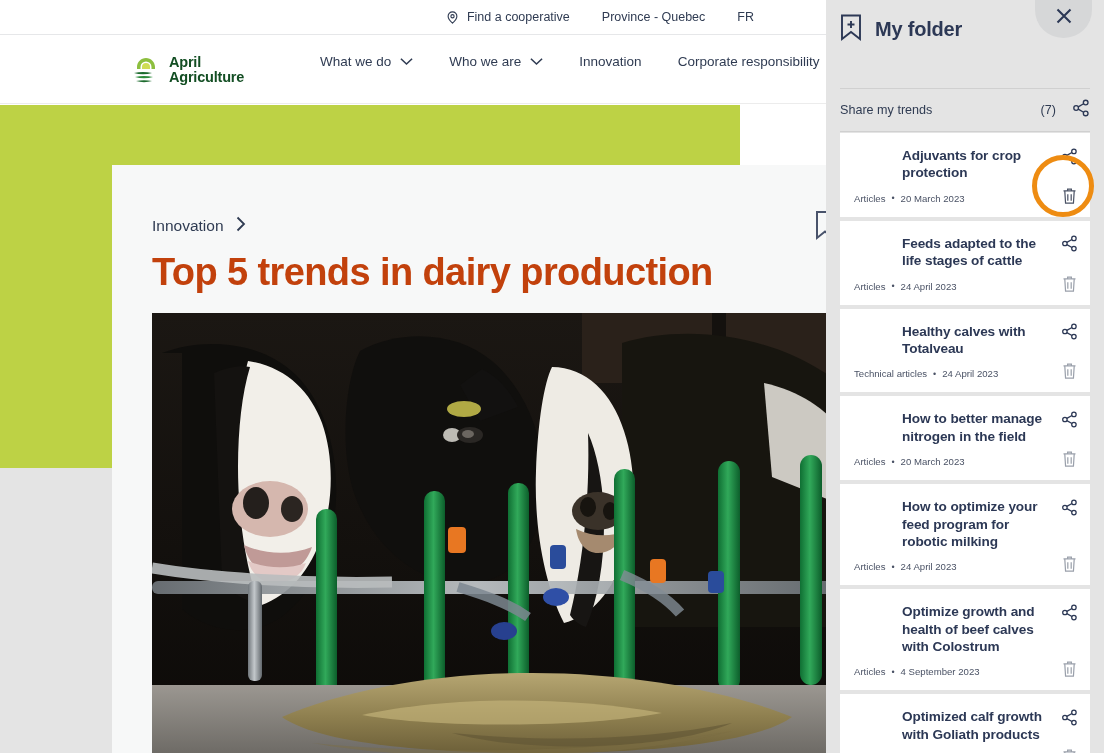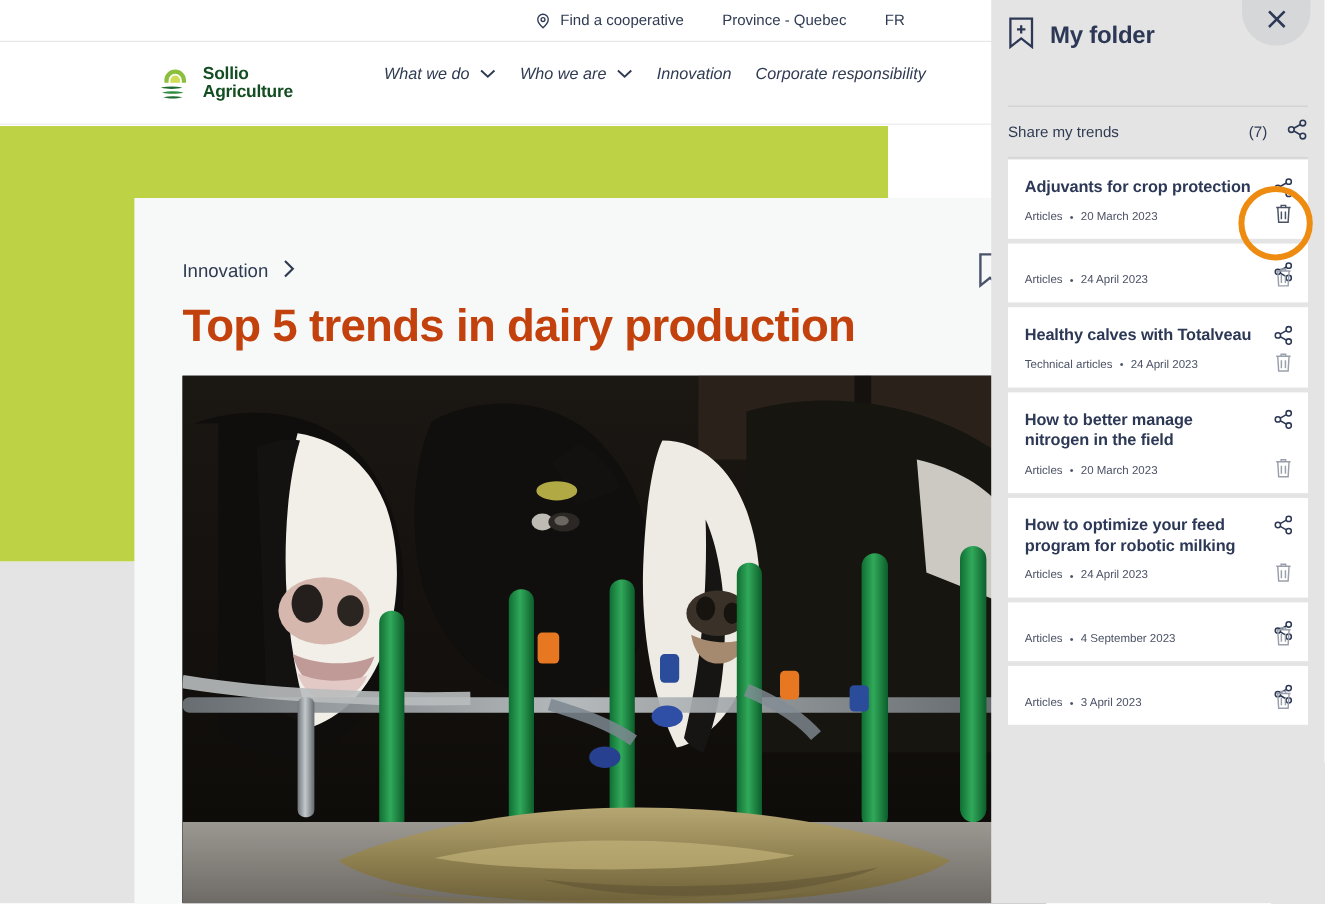--- a/index.html
+++ b/index.html
@@ -32,21 +32,21 @@
   .main-nav {
     position:absolute; left:0; top:36px; width:1104px; height:68px;
     background:#ffffff; border-bottom:1px solid #ececec;
     display:flex; align-items:center;
   }
   .logo-wrap { position:absolute; left:131px; top:54px; display:flex; align-items:center; gap:8px; cursor:pointer; }
   .logo-mark { width:30px; height:32px; }
   .logo-text { line-height:1.05; font-weight:bold; font-size:14.5px; color:#134e23; letter-spacing:-0.2px; }
   .logo-text span { display:block; }
 
-  .nav-links { position:absolute; left:320px; top:54px; display:flex; align-items:center; gap:20px;font-style:italic; }
+  .nav-links { position:absolute; left:320px; top:54px; display:flex; align-items:center; gap:36px; }
   .nav-link {
     display:flex; align-items:center; gap:9px;
     font-size:13.5px; color:#2f3b52; cursor:pointer; white-space:nowrap;
   }
   .chev { display:block; }
 
   
   .green-band {
     position:absolute; left:0; top:105px; width:740px; height:363px;
     background:#bdd champion;
@@ -105,21 +105,21 @@
   .share-row .label { font-size:12.6px; color:#2f3b52; flex:1; }
   .share-row .count { font-size:12.6px; color:#2f3b52; margin-right:16px; }
 
   .cards { position:absolute; left:14px; top:133px; width:250px; }
   .fcard {
     position:relative; background:#ffffff; width:250px;
     padding:14px 46px 13px 14px; margin-bottom:4px;
   }
   .fcard .ftitle {
     font-size:13.6px; font-weight:bold; color:#2c3855; line-height:1.28;
-    letter-spacing:-0.1px; cursor:pointer;
+    letter-spacing:-0.1px; cursor:pointer;margin-left:48px;
   }
   .fcard .fmeta {
     margin-top:11px; font-size:9.6px; color:#4a5265; display:flex; align-items:center; gap:6px;
   }
   .fcard .fmeta .dot { font-size:9px; }
   .fcard .share-btn {
     position:absolute; right:9px; top:11px; width:24px; height:24px;
     display:flex; align-items:center; justify-content:center; cursor:pointer;
   }
   .fcard .trash-btn {
@@ -165,21 +165,21 @@
       <span class="logo-mark">
         <svg width="30" height="32" viewBox="0 0 30 32">
           <path d="M6 13c0-5 4-9 9-9s9 4 9 9v2h-3.5v-2a5.5 5.5 0 0 0-11 0v2H6z" fill="#8dbf3f"></path>
           <path d="M11 13a4 4 0 0 1 8 0v2h-8z" fill="#cfdd55"></path>
           <path d="M3 19c6-1.2 12-1.2 18 0-5.6 1.6-12.4 1.6-18 0z" fill="#1d6b2e"></path>
           <path d="M4 23c6-1.2 12-1.2 18 0-5.6 1.6-12.4 1.6-18 0z" fill="#2e8c3c"></path>
           <path d="M5 27c5.4-1.1 10.8-1.1 16 0-5 1.5-11 1.5-16 0z" fill="#1d6b2e"></path>
         </svg>
       </span>
       <span class="logo-text">
-        <span>Sollio</span>
+        <span>April</span>
         <span>Agriculture</span>
       </span>
     </div>
 
     <div class="nav-links">
       <div class="nav-link">
         <span>What we do</span>
         <span class="chev">
           <svg width="13" height="9" viewBox="0 0 14 9" fill="none" stroke="#2f3b52" stroke-width="1.7">
               <path d="M1 1.5 7 7.2l6-5.7"></path>
@@ -372,20 +372,21 @@
         </span>
         <span class="trash-btn">
           <svg width="15" height="18" viewBox="0 0 16 19" fill="none" stroke="#4a5265" stroke-width="1.3">
             <path d="M1.6 4h12.8M6 4V2.2h4V4M3 4.6l.8 12.6h8.4L13 4.6"></path>
             <path d="M6.2 7.6v7M9.8 7.6v7"></path>
           </svg>
         </span>
       </div>
 
       <div class="fcard">
+        <div class="ftitle">Feeds adapted to the life stages of cattle</div>
         <div class="fmeta">
           <span>Articles</span>
           <span class="dot">•</span>
           <span>24 April 2023</span>
         </div>
         <span class="share-btn">
           <svg width="17" height="17" viewBox="0 0 20 20" fill="none" stroke="#2c3855" stroke-width="1.5">
             <circle cx="15.2" cy="4" r="2.6"></circle>
               <circle cx="4.6" cy="10" r="2.6"></circle>
               <circle cx="15.2" cy="16" r="2.6"></circle>
@@ -463,20 +464,21 @@
         </span>
         <span class="trash-btn">
           <svg width="15" height="18" viewBox="0 0 16 19" fill="none" stroke="#9aa0ab" stroke-width="1.3">
             <path d="M1.6 4h12.8M6 4V2.2h4V4M3 4.6l.8 12.6h8.4L13 4.6"></path>
             <path d="M6.2 7.6v7M9.8 7.6v7"></path>
           </svg>
         </span>
       </div>
 
       <div class="fcard">
+        <div class="ftitle">Optimize growth and health of beef calves with Colostrum</div>
         <div class="fmeta">
           <span>Articles</span>
           <span class="dot">•</span>
           <span>4 September 2023</span>
         </div>
         <span class="share-btn">
           <svg width="17" height="17" viewBox="0 0 20 20" fill="none" stroke="#2c3855" stroke-width="1.5">
             <circle cx="15.2" cy="4" r="2.6"></circle>
               <circle cx="4.6" cy="10" r="2.6"></circle>
               <circle cx="15.2" cy="16" r="2.6"></circle>
@@ -485,20 +487,21 @@
         </span>
         <span class="trash-btn">
           <svg width="15" height="18" viewBox="0 0 16 19" fill="none" stroke="#9aa0ab" stroke-width="1.3">
             <path d="M1.6 4h12.8M6 4V2.2h4V4M3 4.6l.8 12.6h8.4L13 4.6"></path>
             <path d="M6.2 7.6v7M9.8 7.6v7"></path>
           </svg>
         </span>
       </div>
 
       <div class="fcard">
+        <div class="ftitle">Optimized calf growth with Goliath products</div>
         <div class="fmeta">
           <span>Articles</span>
           <span class="dot">•</span>
           <span>3 April 2023</span>
         </div>
         <span class="share-btn">
           <svg width="17" height="17" viewBox="0 0 20 20" fill="none" stroke="#2c3855" stroke-width="1.5">
             <circle cx="15.2" cy="4" r="2.6"></circle>
               <circle cx="4.6" cy="10" r="2.6"></circle>
               <circle cx="15.2" cy="16" r="2.6"></circle>

